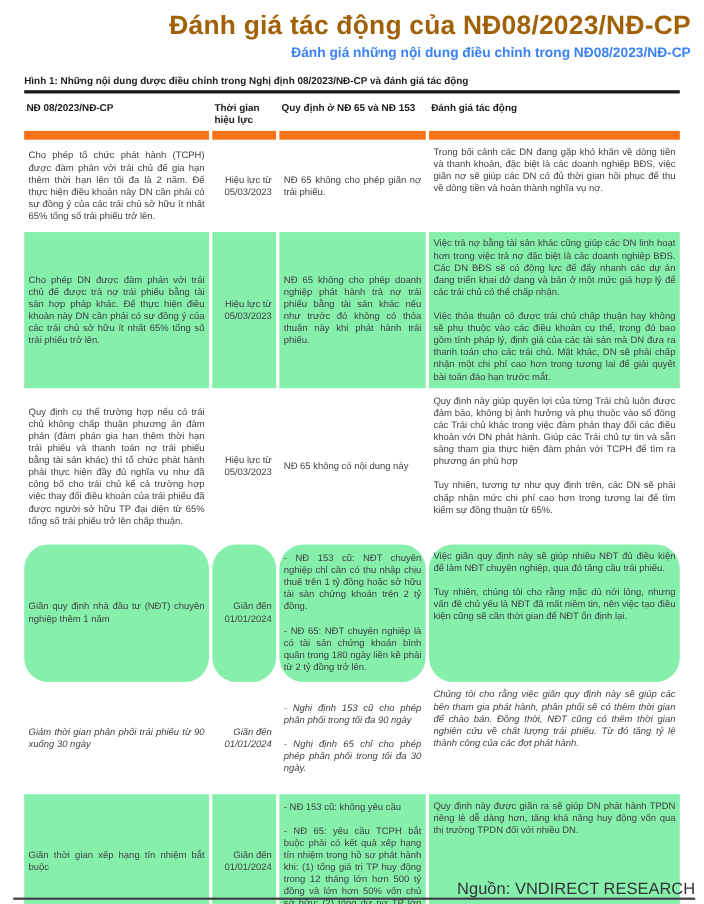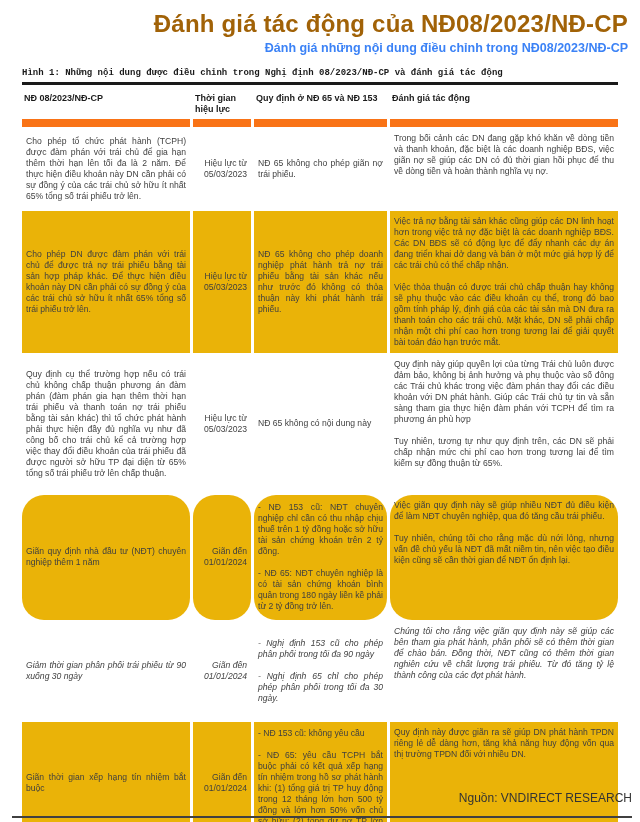--- a/index.html
+++ b/index.html
@@ -21,21 +21,20 @@
   .hdr h2 {
     font-size: 12.5px; font-weight: bold; color: #3b82f6;
     margin-top: 5px; line-height: 15px;
   }
 
   
   .fig-caption {
     margin-top: 12px;
     font-size: 9px; font-weight: bold; color: #1a1a1a;
     line-height: 11px;
-    font-family: Liberation Mono, monospace;
   }
   .caption-rule { margin-top: 3px; height: 2.5px; background: #1a1a1a; }
 
   
   table.impact {
     width: 100%;
     border-collapse: separate;
     border-spacing: 3px 1px;
     margin-left: -3px; margin-right: -3px;
     margin-top: 2px;
@@ -49,40 +48,40 @@
     border-bottom: 8px solid #f97316;
     line-height: 11px;
   }
   td {
     font-size: 8.6px; line-height: 11px;
     padding: 5px 4px;
     color: #3f3f3f;
     vertical-align: middle;
   }
   td p + p { margin-top: 11px; }
-  tr.shade td { background: #eab308; }
+  tr.shade td { background: #86efac; }
   col.c1 { width: 168px; }
   col.c2 { width: 58px; }
   col.c3 { width: 133px; }
   col.c4 { width: 228px; }
   td.c1, td.c3, td.c4 { text-align: justify; text-justify: inter-word; }
   td.c2 { text-align: right; vertical-align: middle; }
   td.c4 { vertical-align: top; }
   tr.r1 td { height: 82px; }
   tr.r2 td { height: 137px; }
   tr.r3 td { height: 140px; }
   tr.r4 td { height: 125px; border-radius: 22px; }
   tr.r5 td { height: 100px; font-style: italic; }
   tr.r6 td { height: 122px; }
 
   
   .footer { position: absolute; left: 12px; right: 8px; bottom: 4px; }
   .source {
-    text-align: right; font-size: 12px; color: #333333;
-    padding-bottom: 12px; line-height: 11px;
+    text-align: right; font-size: 15px; color: #333333;
+    padding-bottom: 2px; line-height: 11px;
   }
   .footer-rule { height: 2.5px; background: #404040; }
 </style>
 </head>
 <body>
 
 <div class="page">
 
   <div class="hdr">
     <h1>Đánh giá tác động của NĐ08/2023/NĐ-CP</h1>

